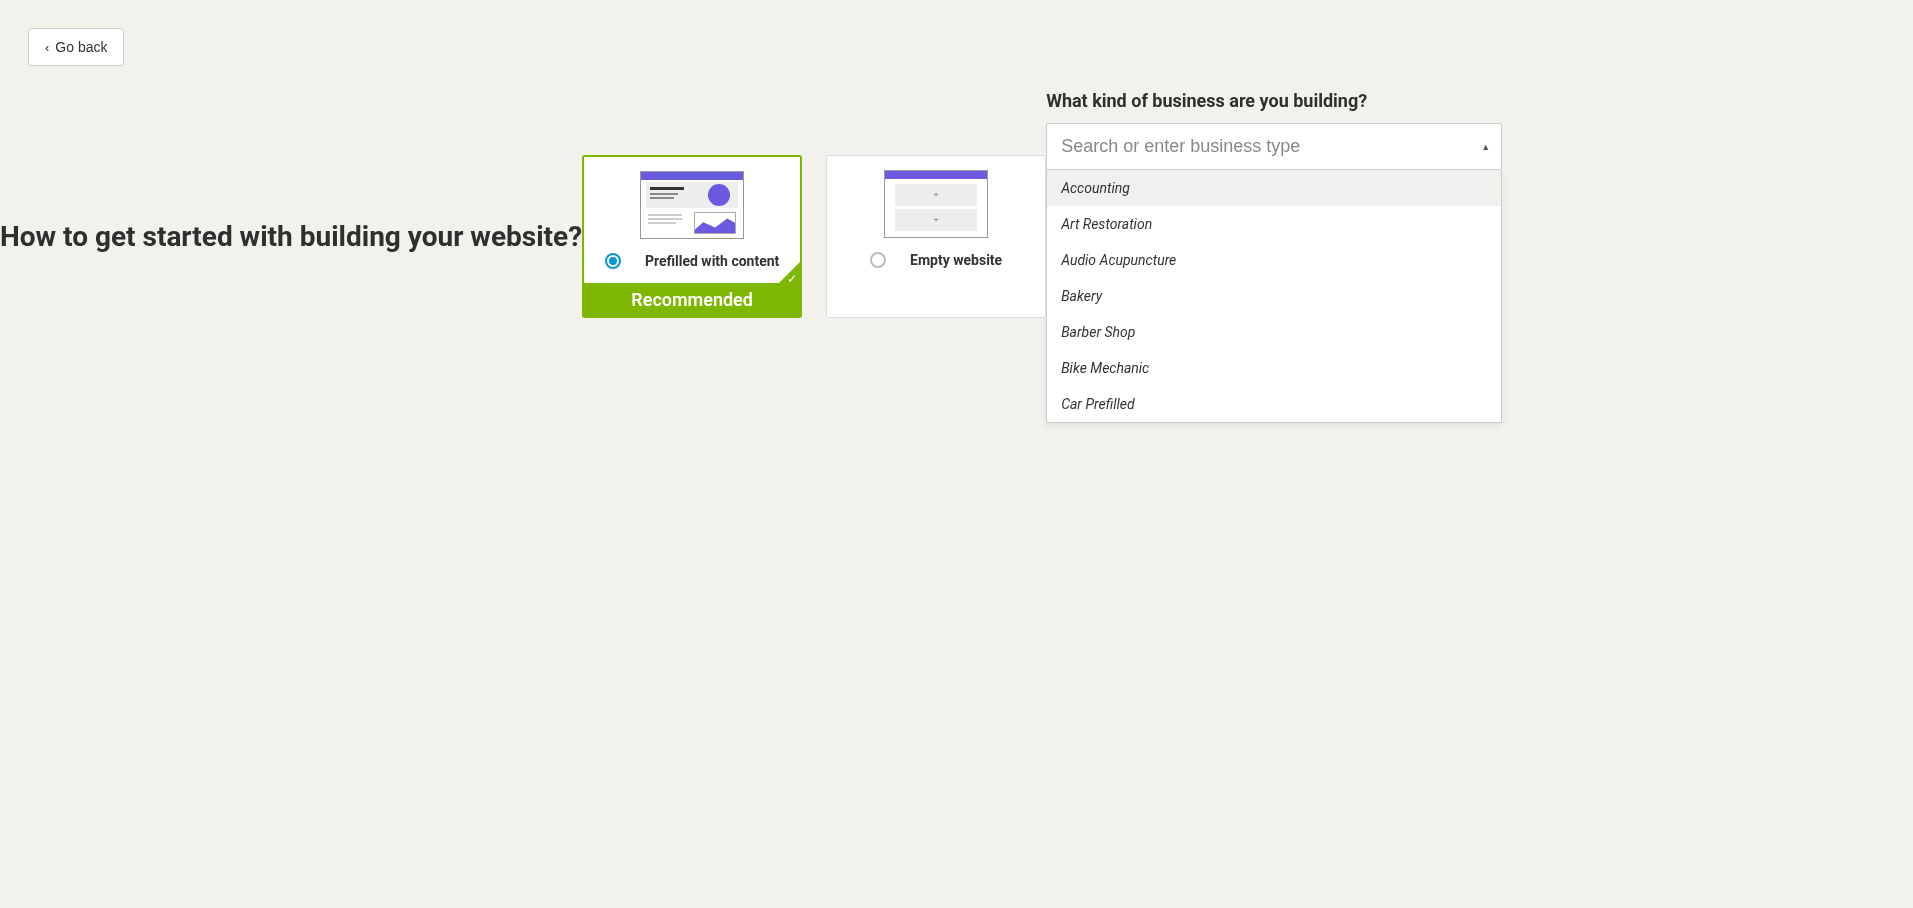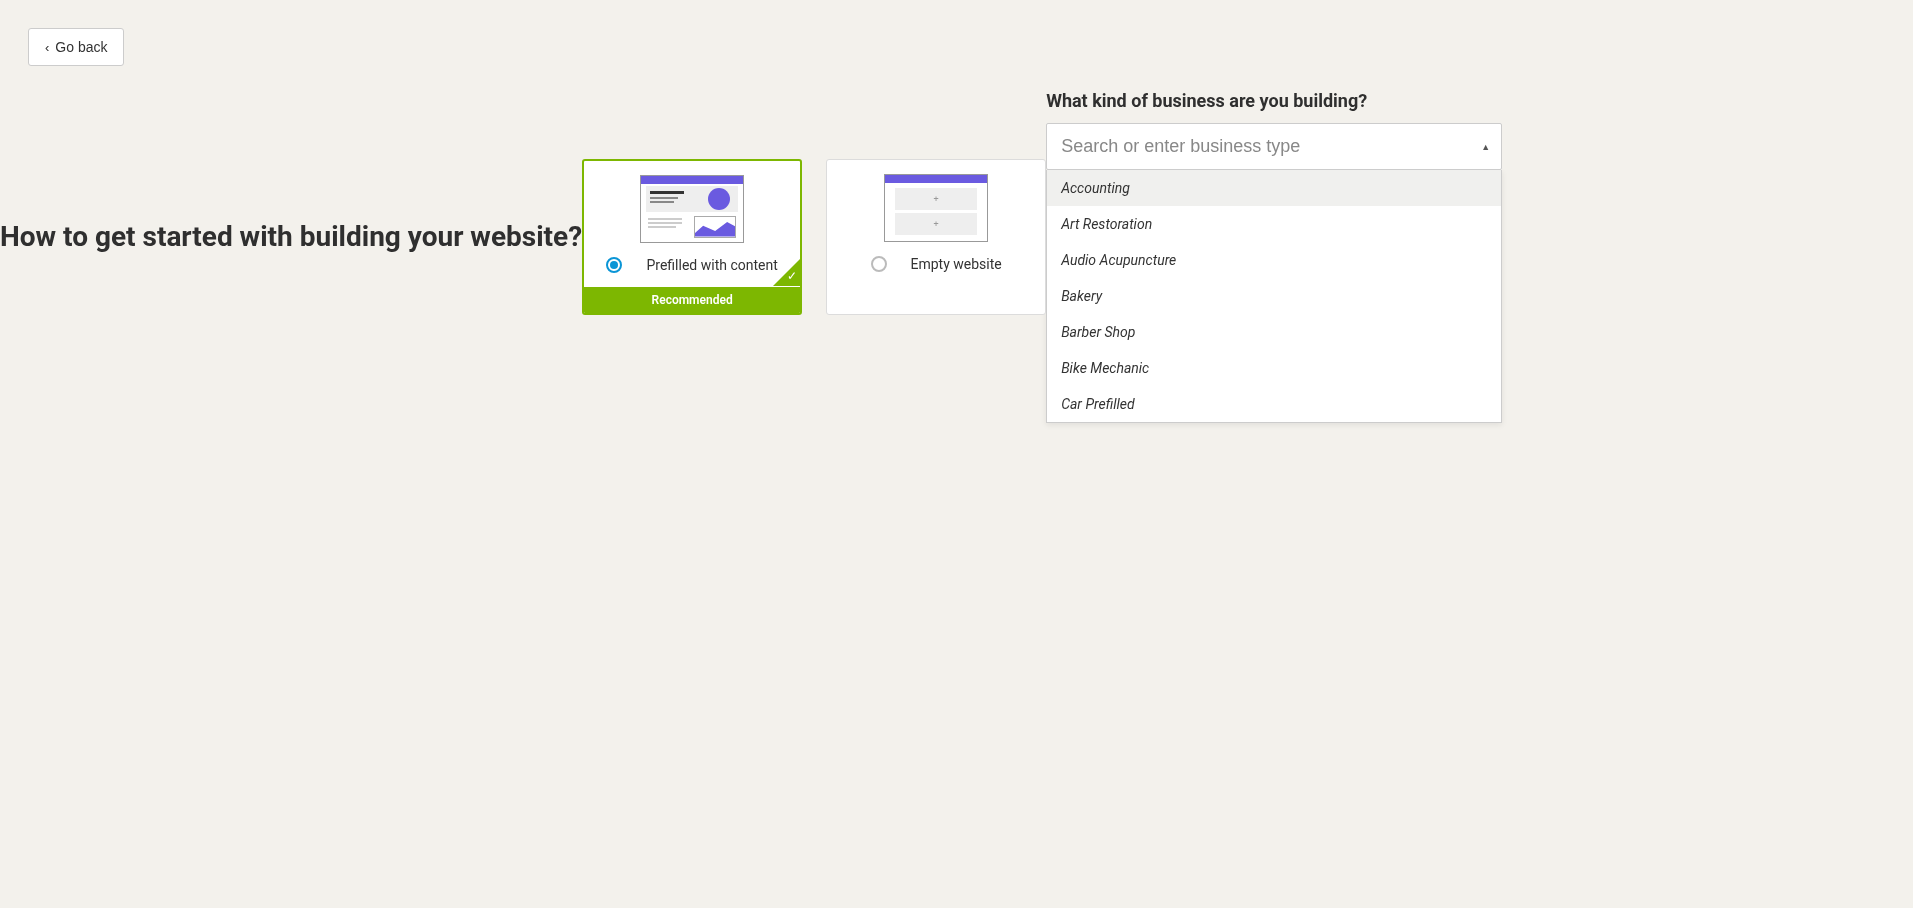--- a/index.html
+++ b/index.html
@@ -152,20 +152,21 @@
   }
   .thumb.empty .p1 { top:10px; left:50%; transform:translateX(-50%);}
   .thumb.empty .p2 { top:35px; left:50%; transform:translateX(-50%);}
   .radio-row {
     display: flex;
     align-items: center;
     gap: 24px;
     padding: 14px 0 14px 0;
     font-size: 14px;
     color: #333;
+    font-weight: bold;
   }
   .radio {
     width: 16px;
     height: 16px;
     border-radius: 50%;
     border: 2px solid #bbb;
     display: inline-block;
     position: relative;
     flex-shrink: 0;
   }
@@ -177,21 +178,21 @@
     position:absolute;
     top:2px; left:2px;
     width:8px; height:8px;
     border-radius:50%;
     background:#0a95d6;
   }
   .recommended-strip {
     width: 100%;
     background: #7db701;
     color: #fff;
-    font-size: 12px;
+    font-size: 18px;
     font-weight: 600;
     text-align: center;
     padding: 6px 0;
     border-radius: 0 0 1px 1px;
   }
   .corner-flag {
     position:absolute;
     right:-1px;
     bottom:27px;
     width:0; height:0;

